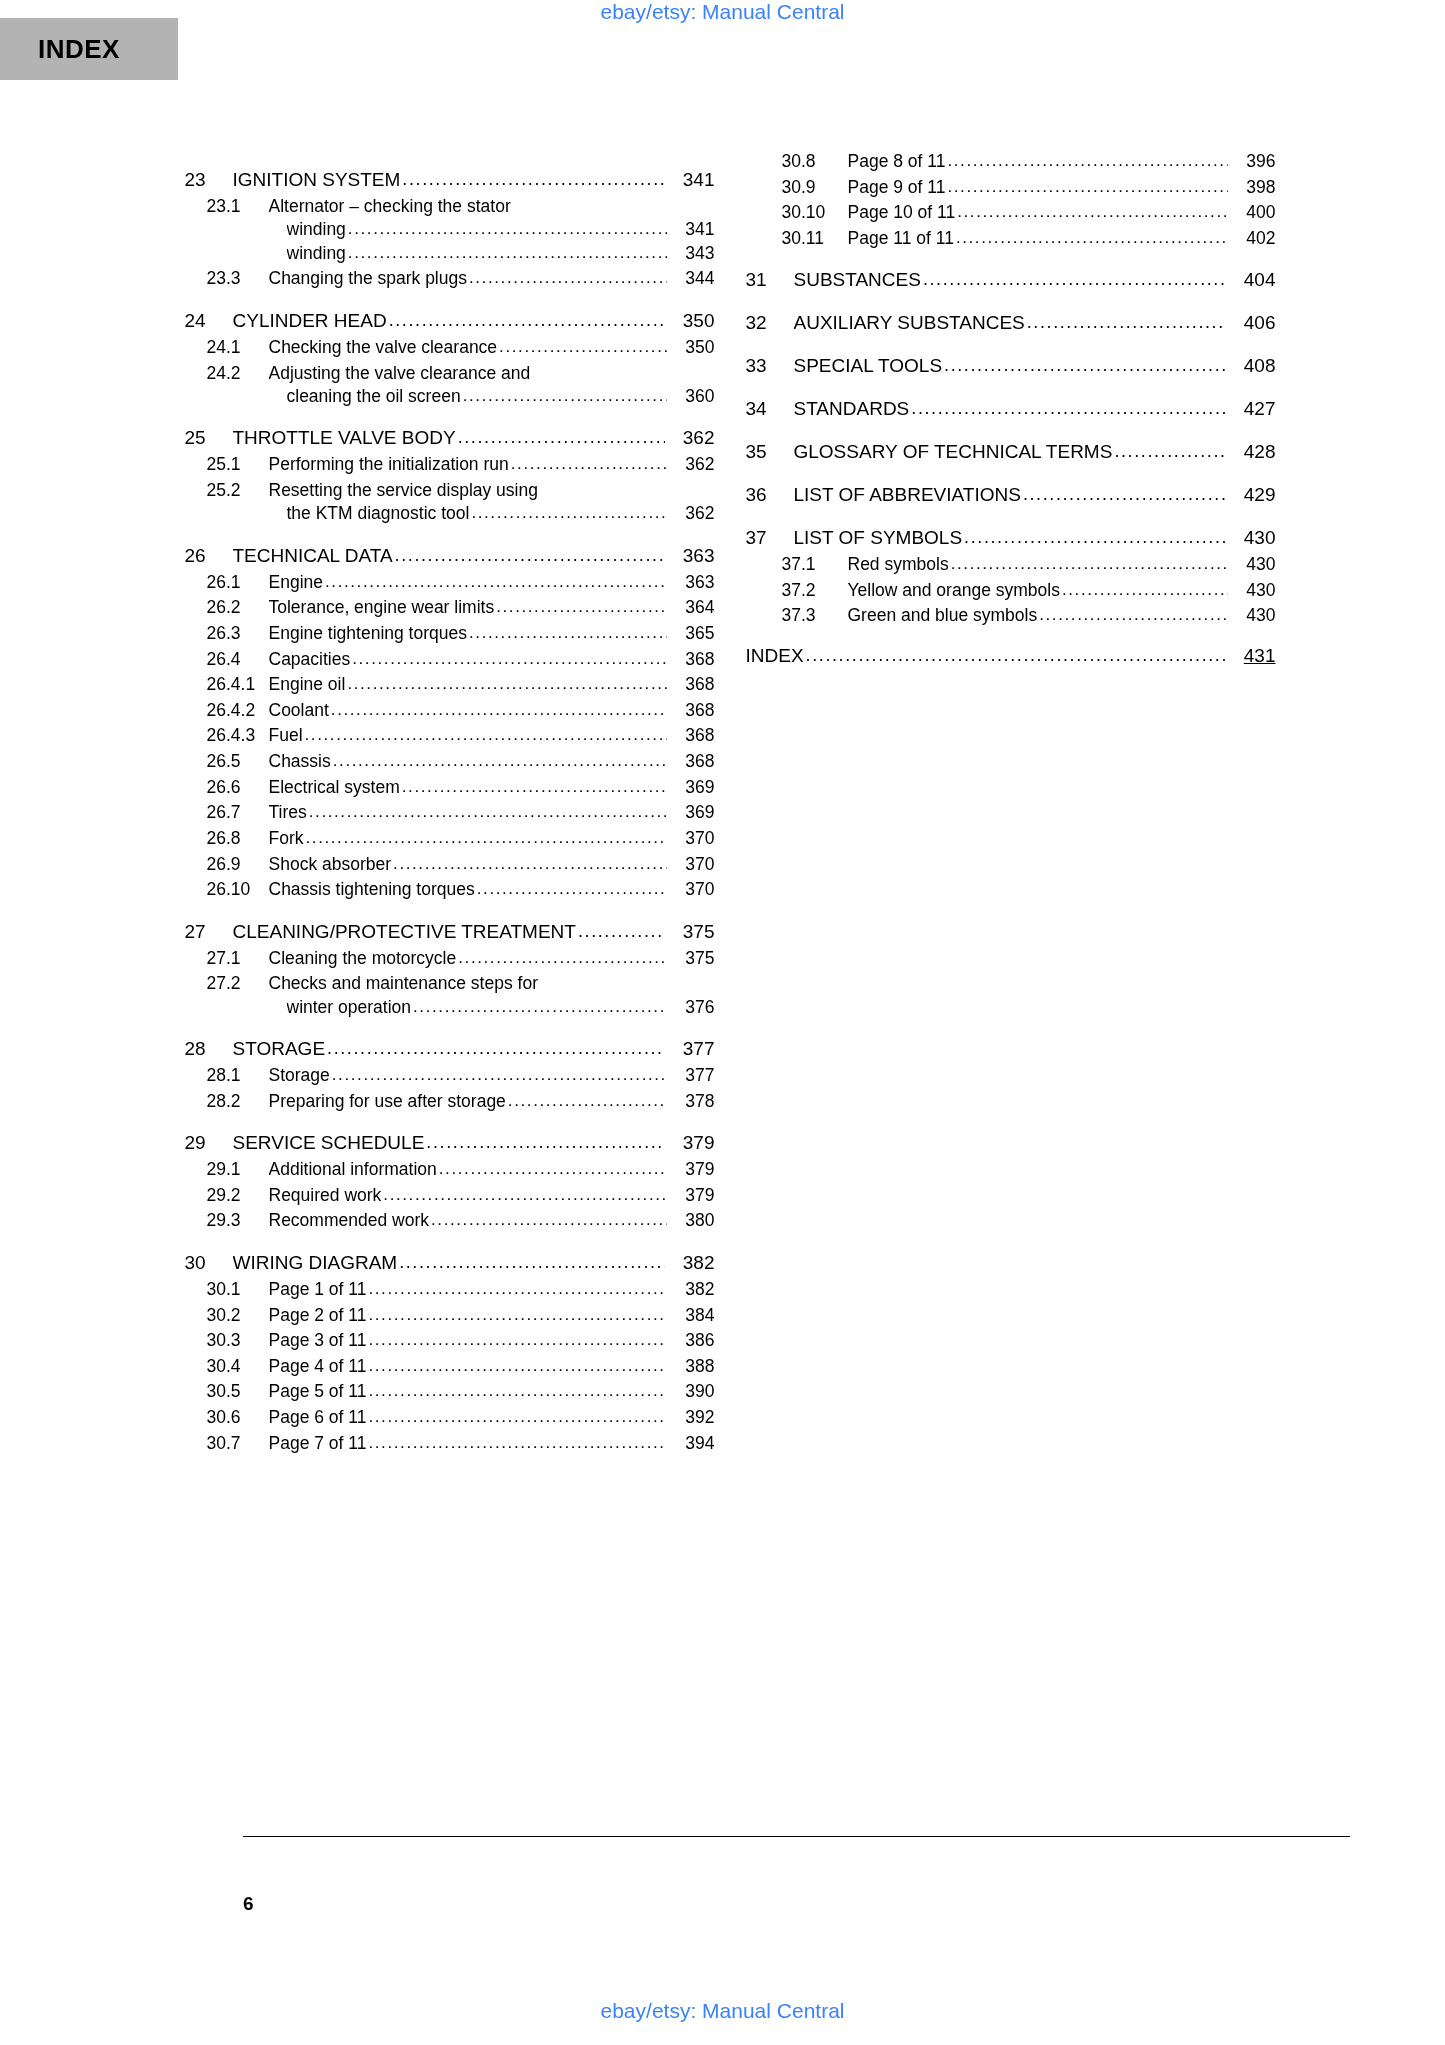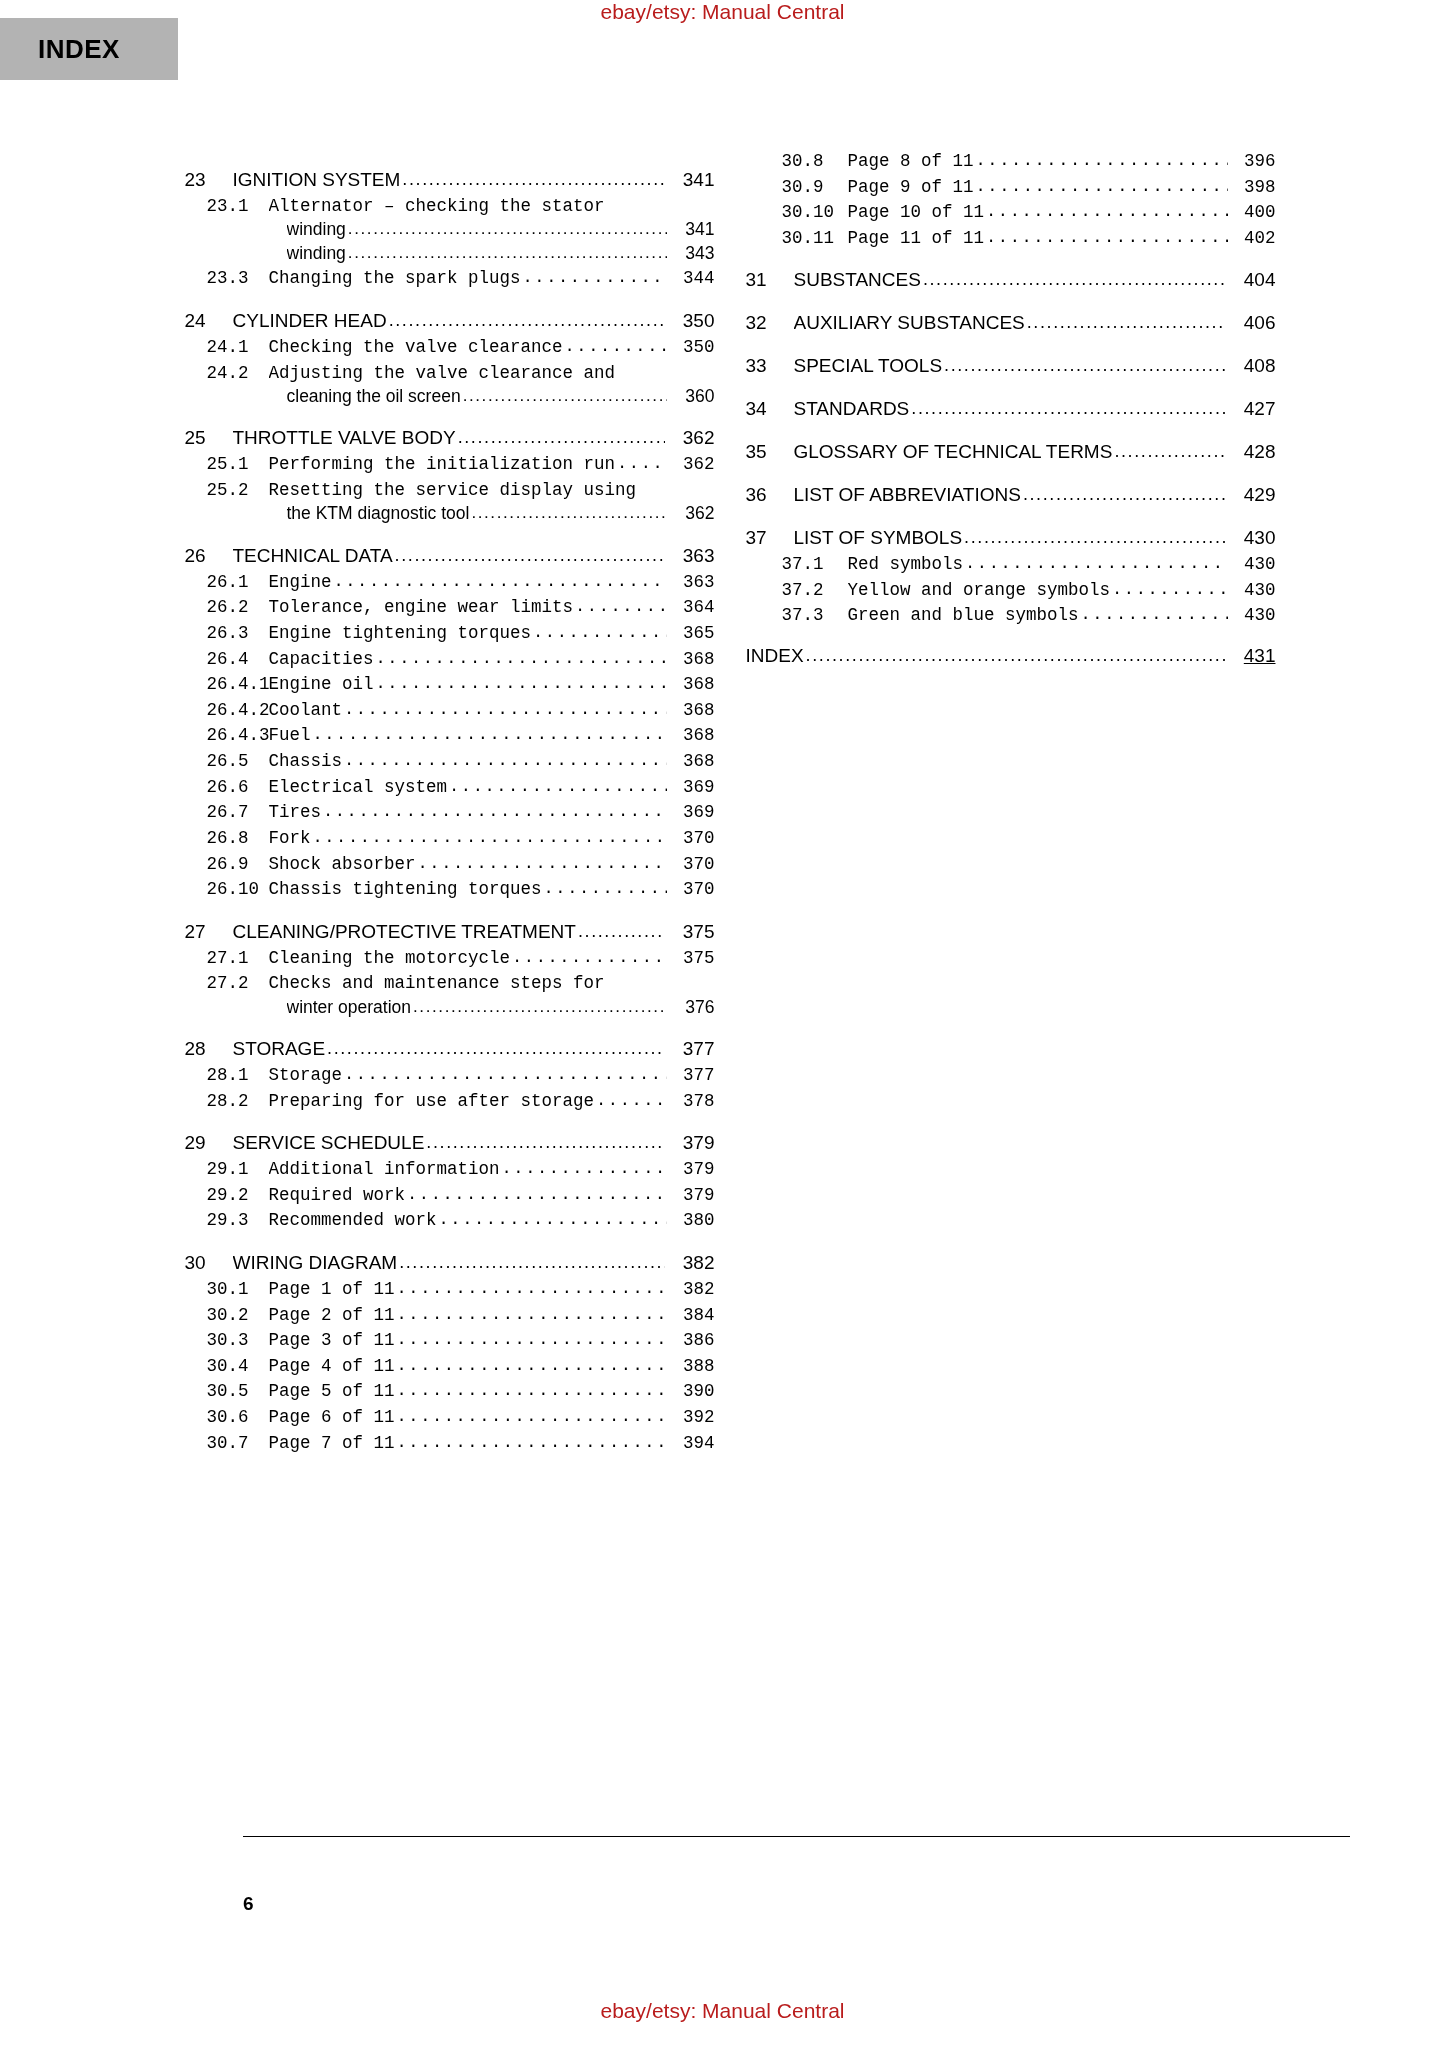--- a/index.html
+++ b/index.html
@@ -14,21 +14,21 @@
     font-family: "Liberation Sans", sans-serif;
     color: #000000;
     overflow: hidden;
   }
   .watermark {
     position: absolute;
     left: 0;
     width: 100%;
     text-align: center;
     font-size: 21px;
-    color: #b91c1c;
+    color: #3b82f6;
     font-family: "Liberation Sans", sans-serif;
   }
   .watermark-top { top: 0px; }
   .watermark-bottom { bottom: 22px; }
 
   .index-tab {
     position: absolute;
     left: 0;
     top: 18px;
     width: 178px;
@@ -111,21 +111,20 @@
     font-size: 19px;
   }
   .lvl1 .num { width: 48px; }
   .lvl1 .page { width: 46px; font-size: 19px; }
   .lvl1 .dots { font-size: 18px; }
 
   
   .lvl2 {
     font-size: 17.5px;
     margin-top: 2px;
-    font-family: Liberation Mono, monospace;
   }
   .lvl2 .num { width: 62px; margin-left: 22px; }
 
   
   .cont {
     display: flex;
     font-size: 17.5px;
     line-height: 1.33;
   }
   .cont .spacer { flex: 0 0 auto; width: 102px; }

